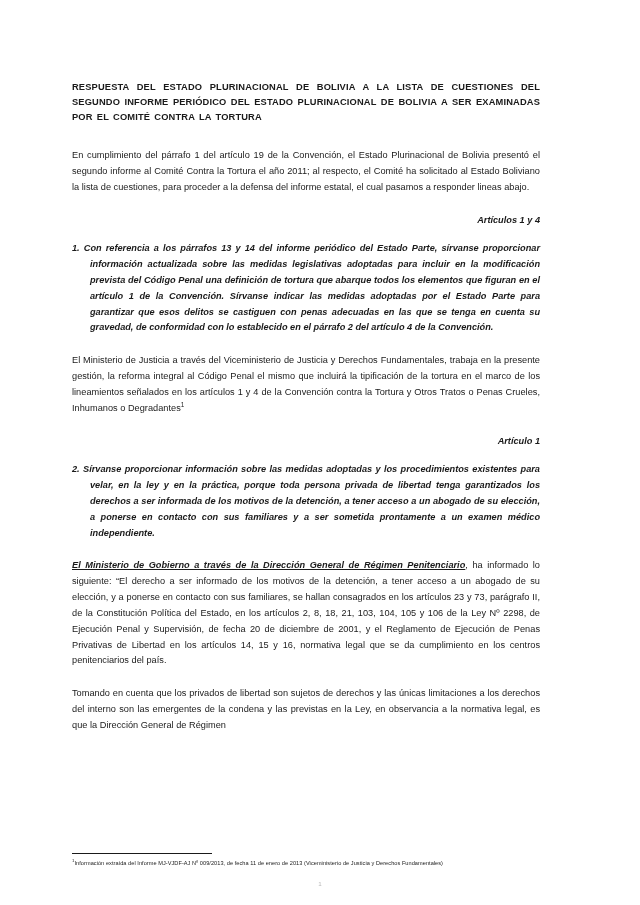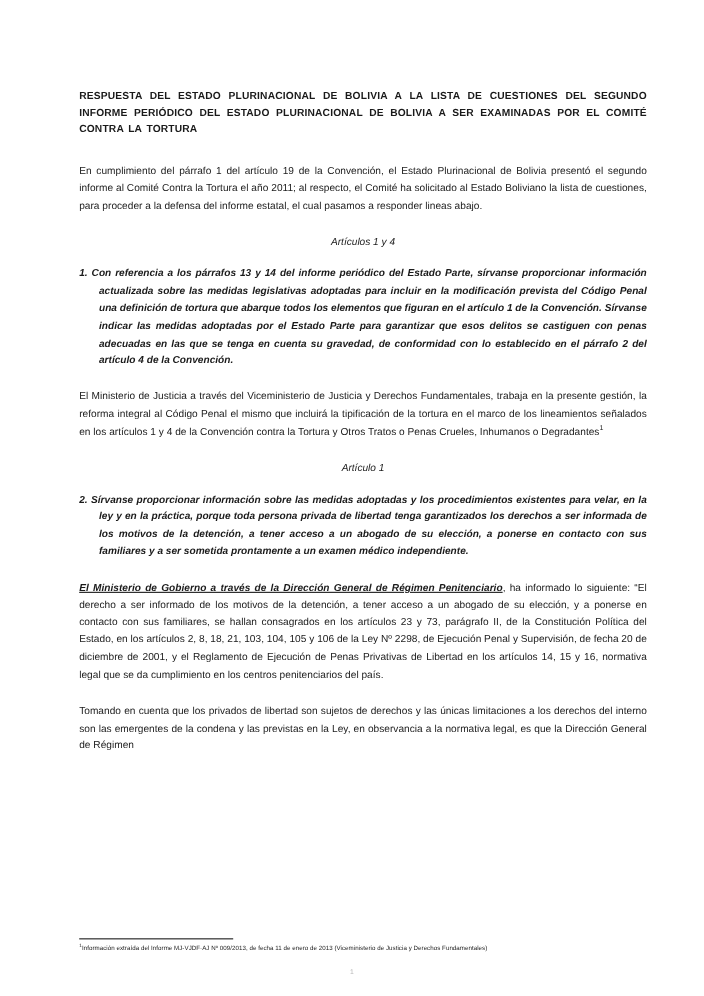--- a/index.html
+++ b/index.html
@@ -6,21 +6,21 @@
     margin: 0;
     padding: 0;
     background: #ffffff;
   }
   .page {
     position: relative;
     width: 640px;
     height: 905px;
     background: #ffffff;
     box-sizing: border-box;
-    padding: 80px 52px 0 72px;
+    padding: 80px 100px 0 72px;
     font-family: "Liberation Sans", sans-serif;
     color: #1a1a1a;
     overflow: hidden;
   }
   .doc-title {
     font-size: 9.3px;
     font-weight: bold;
     line-height: 1.62;
     text-align: justify;
     text-align-last: left;
@@ -30,25 +30,25 @@
   }
   .para {
     font-size: 9.2px;
     line-height: 1.72;
     text-align: justify;
     margin: 0 0 17px 0;
     letter-spacing: 0.02px;
   }
   .section-heading {
     font-size: 9.2px;
-    font-weight: normal;
+    font-weight: bold;
     font-style: italic;
     line-height: 1.6;
     margin: 0 0 14px 0;
-    text-align: center;
+    text-align: right;
   }
   .question {
     font-size: 9.2px;
     font-style: italic;
     font-weight: bold;
     line-height: 1.72;
     text-align: justify;
     margin: 0 0 17px 0;
     padding-left: 18px;
     text-indent: -18px;

